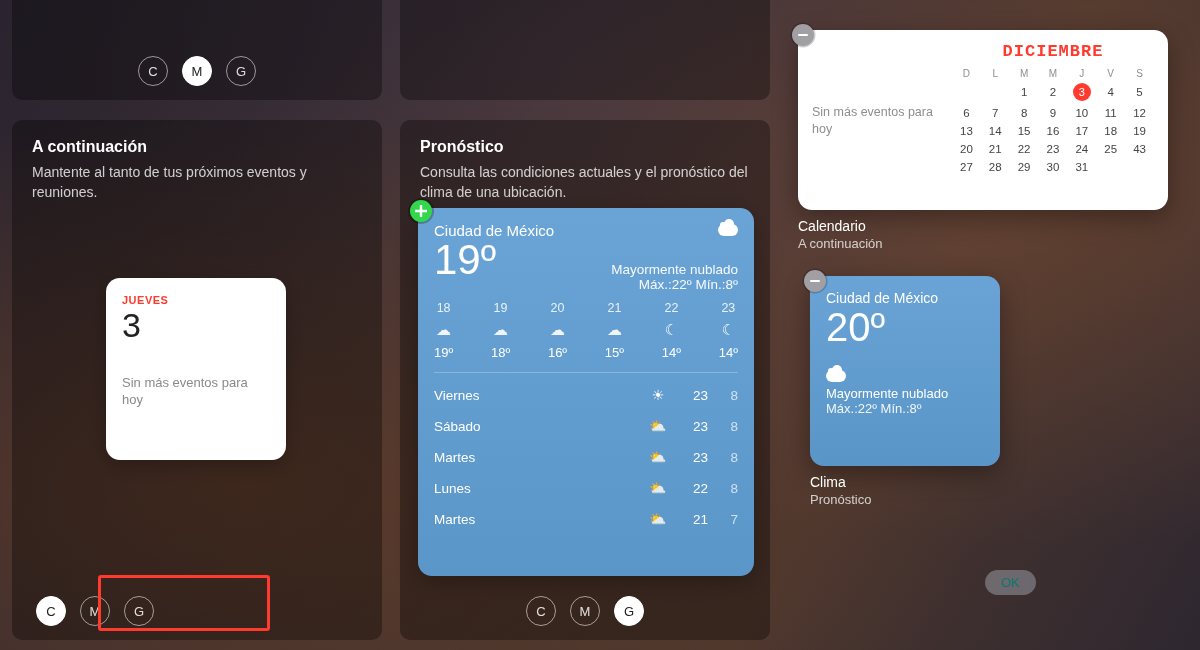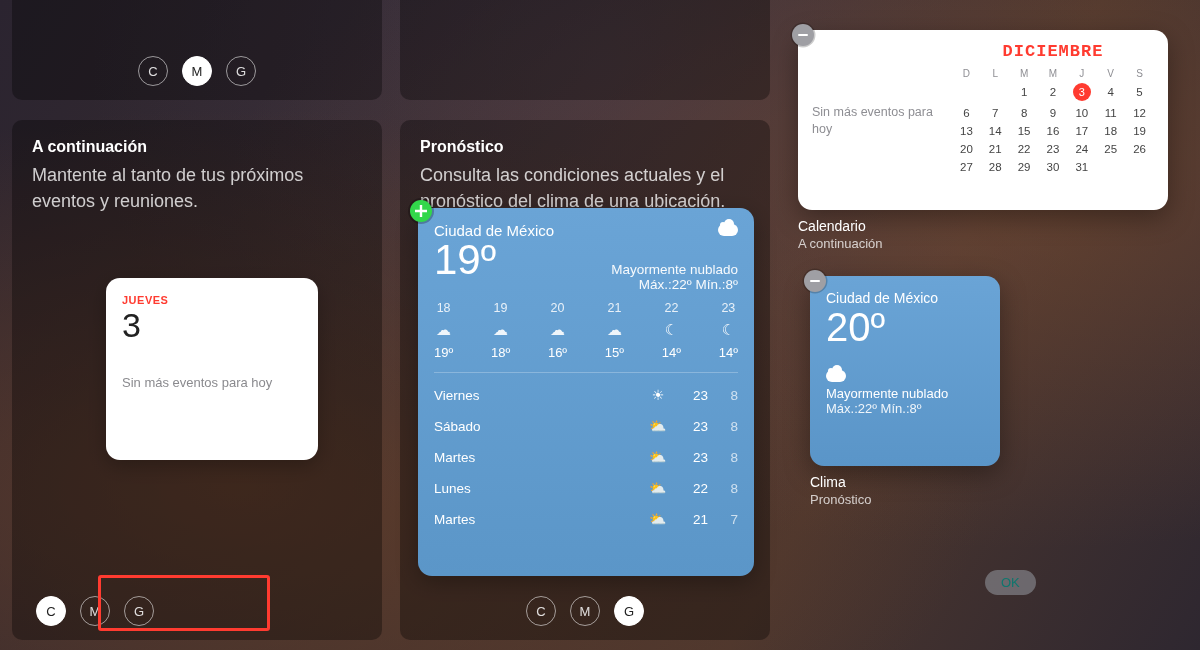--- a/index.html
+++ b/index.html
@@ -17,21 +17,21 @@
   .panel {
     position:absolute;
     background:rgba(0,0,0,0.32);
     border-radius:10px;
     padding:18px 20px 70px 20px;
   }
   .panel h3{
     font-size:16px; font-weight:600; color:#fff; margin-bottom:6px;
   }
   .panel p.desc{
-    font-size:18px; color:rgba(255,255,255,0.78); line-height:1.45;
+    font-size:14px; color:rgba(255,255,255,0.78); line-height:1.45;
   }
   .sizebar{
     position:absolute; bottom:14px; left:0; right:0;
     display:flex; gap:14px; justify-content:center;
   }
   .sizebar.left{ justify-content:flex-start; padding-left:24px;}
   .sizebtn{
     width:30px;height:30px;border-radius:50%;
     display:flex;align-items:center;justify-content:center;
     font-size:13px; font-weight:500;
@@ -45,21 +45,21 @@
   
   #panel-top   { left:12px;  top:-80px; width:370px; height:180px; }
   #panel-top .sizebar{ bottom:14px; }
   #panel-left  { left:12px;  top:120px; width:370px; height:520px; }
   #panel-mid-t { left:400px; top:-80px; width:370px; height:180px; }
   #panel-mid   { left:400px; top:120px; width:370px; height:520px; }
 
   
   .cal-small{
     position:absolute; left:94px; top:158px;
-    width:212px;height:182px;
+    width:180px;height:182px;
     background:#fff; border-radius:14px;
     color:#222;
     padding:16px 16px;
     box-shadow:0 6px 20px rgba(0,0,0,0.25);
   }
   .cal-small .dow{ font-size:11px; font-weight:700; letter-spacing:.5px; color:#ff3b30;}
   .cal-small .big{ font-size:34px; font-weight:400; line-height:1.05; margin-top:2px;}
   .cal-small .more{ font-size:13px; color:#8a8a8e; margin-top:30px; line-height:1.35;}
 
   .highlight{
@@ -324,21 +324,21 @@
             <td><span>18</span></td>
             <td><span>19</span></td>
           </tr>
           <tr>
             <td><span>20</span></td>
             <td><span>21</span></td>
             <td><span>22</span></td>
             <td><span>23</span></td>
             <td><span>24</span></td>
             <td><span>25</span></td>
-            <td><span>26</span></td>
+            <td><span>43</span></td>
           </tr>
           <tr>
             <td><span>27</span></td>
             <td><span>28</span></td>
             <td><span>29</span></td>
             <td><span>30</span></td>
             <td><span>31</span></td>
             <td></td>
             <td></td>
           </tr>

